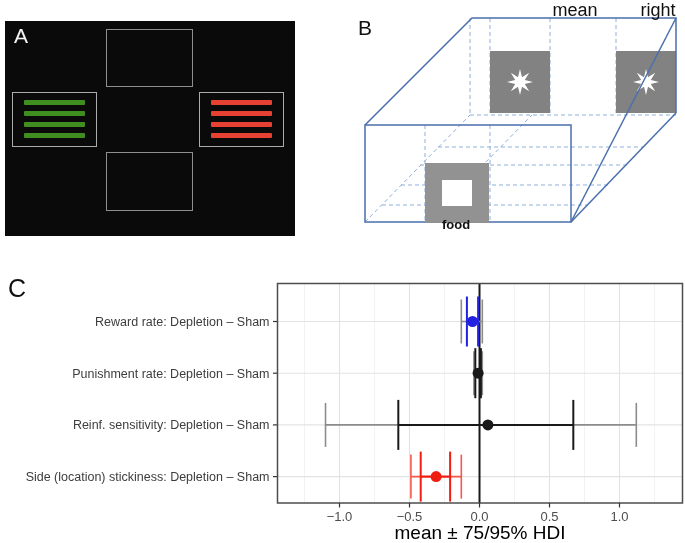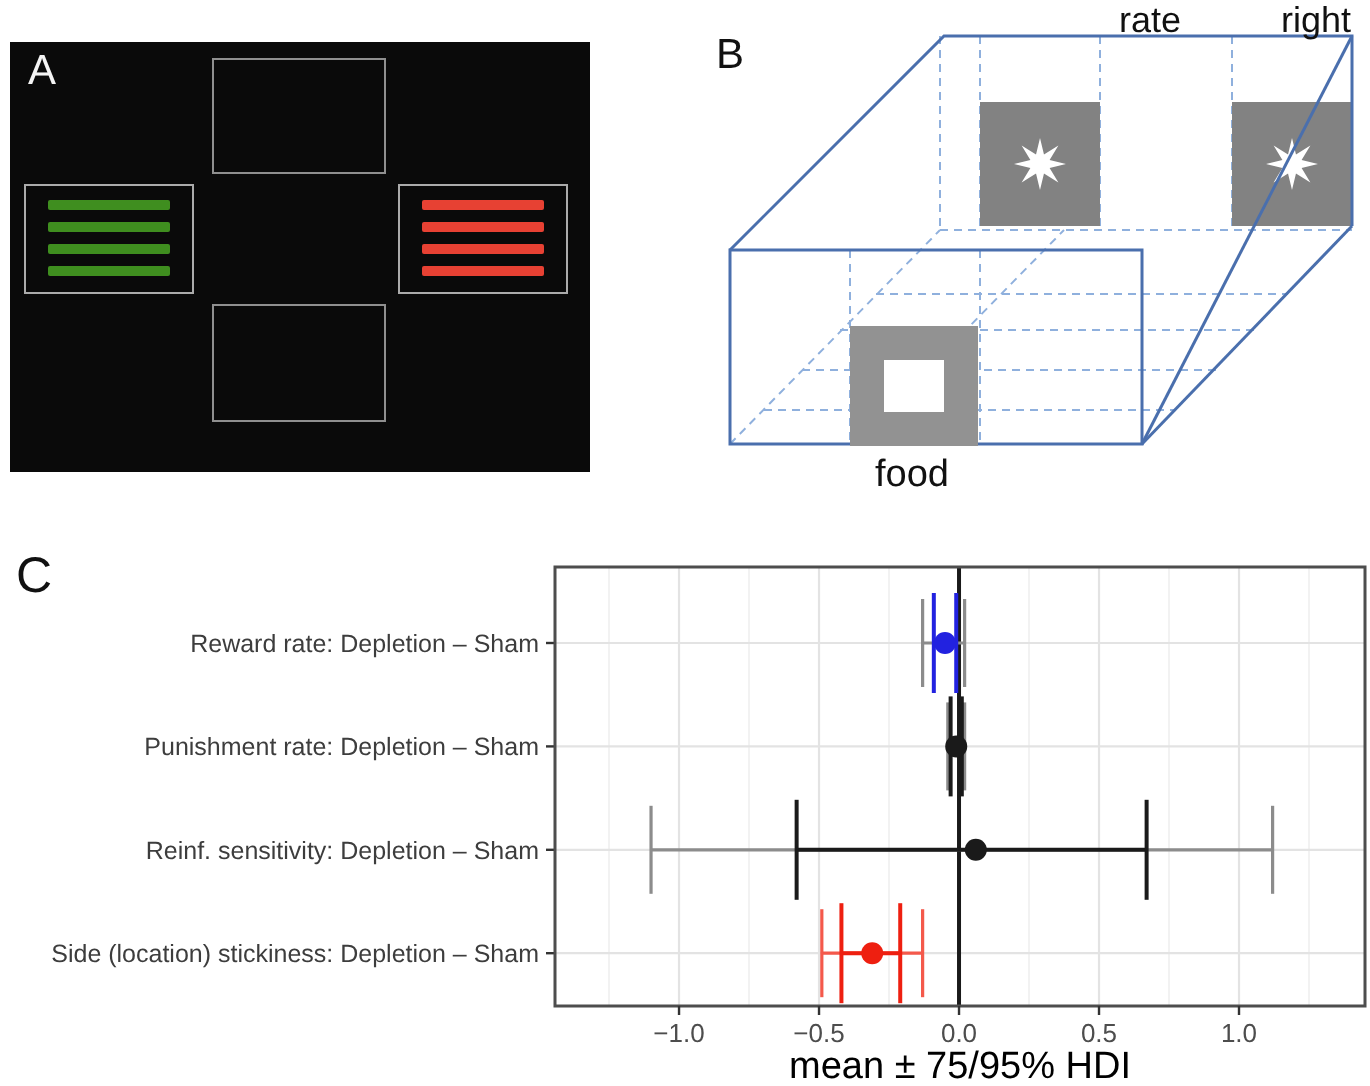--- a/index.html
+++ b/index.html
@@ -15,21 +15,21 @@
   .grating{width:85px;height:55px;border:1.5px solid #ababab;box-sizing:border-box;
            padding:6.5px 11px 0 11px;}
   #gratingLeft{left:7px;top:71px;}
   #gratingRight{left:194px;top:71px;}
   .stripe{height:5.2px;margin-bottom:6px;border-radius:1px;}
   
   .pB-letter{left:358px;top:16px;color:#111;font-size:21px;}
   .pB-label{color:#111;font-size:18px;text-align:center;}
   #labLeft{left:545px;top:0px;width:60px;}
   #labRight{left:628px;top:0px;width:60px;}
-  #labFood{left:416px;top:227px;width:80px;font-size:19px;}
+  #labFood{left:416px;top:217px;width:80px;font-size:13px;font-weight:bold;}
   
   .pC-letter{left:8px;top:274px;color:#111;font-size:25px;}
   svg{position:absolute;left:0;top:0;}
   text{font-family:"Liberation Sans",sans-serif;}
 </style>
 </head>
 <body>
 
 <div id="figure">
 
@@ -84,21 +84,21 @@
       <path d="M676,18 L571,222"></path>
       <path d="M676,113 L571,222"></path>
       <rect x="365" y="125" width="206" height="97"></rect>
     </g>
 
     <g>
       <rect x="425" y="163" width="64" height="60" fill="#929292"></rect>
       <rect x="442" y="180" width="30" height="26" fill="#ffffff"></rect>
     </g>
   </svg>
-  <div id="labLeft" class="abs pB-label">rate</div>
+  <div id="labLeft" class="abs pB-label">mean</div>
   <div id="labRight" class="abs pB-label">right</div>
   <div id="labFood" class="abs pB-label">food</div>
 
   <div class="abs pC-letter">C</div>
   <svg id="forestSvg" width="685" height="543" viewBox="0 0 685 543">
       <rect x="277.5" y="283.5" width="405" height="219.5" fill="#ffffff"></rect>
       <line x1="304.5186657449015" y1="283.5" x2="304.5186657449015" y2="503" stroke="#f2f2f2" stroke-width="1"></line>
       <line x1="374.5152091254753" y1="283.5" x2="374.5152091254753" y2="503" stroke="#f2f2f2" stroke-width="1"></line>
       <line x1="444.5117525060491" y1="283.5" x2="444.5117525060491" y2="503" stroke="#f2f2f2" stroke-width="1"></line>
       <line x1="514.5082958866229" y1="283.5" x2="514.5082958866229" y2="503" stroke="#f2f2f2" stroke-width="1"></line>

